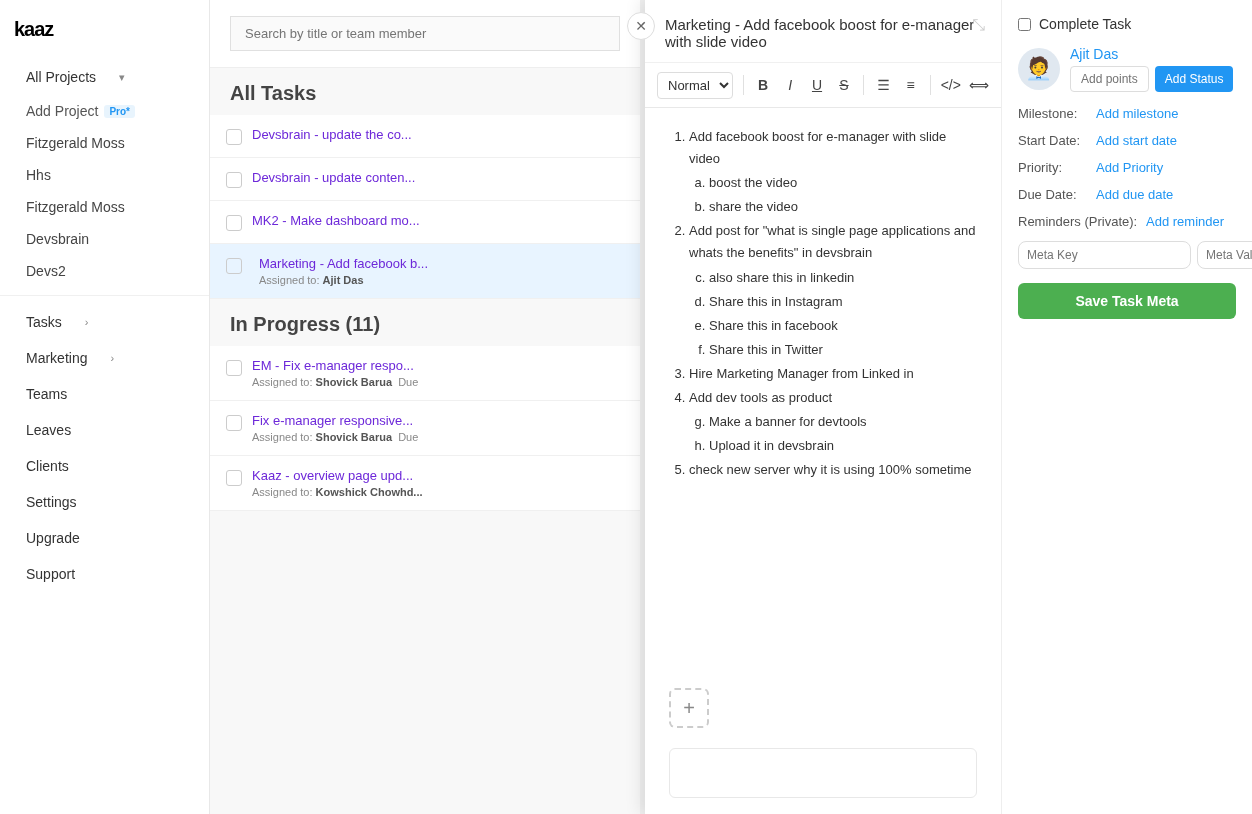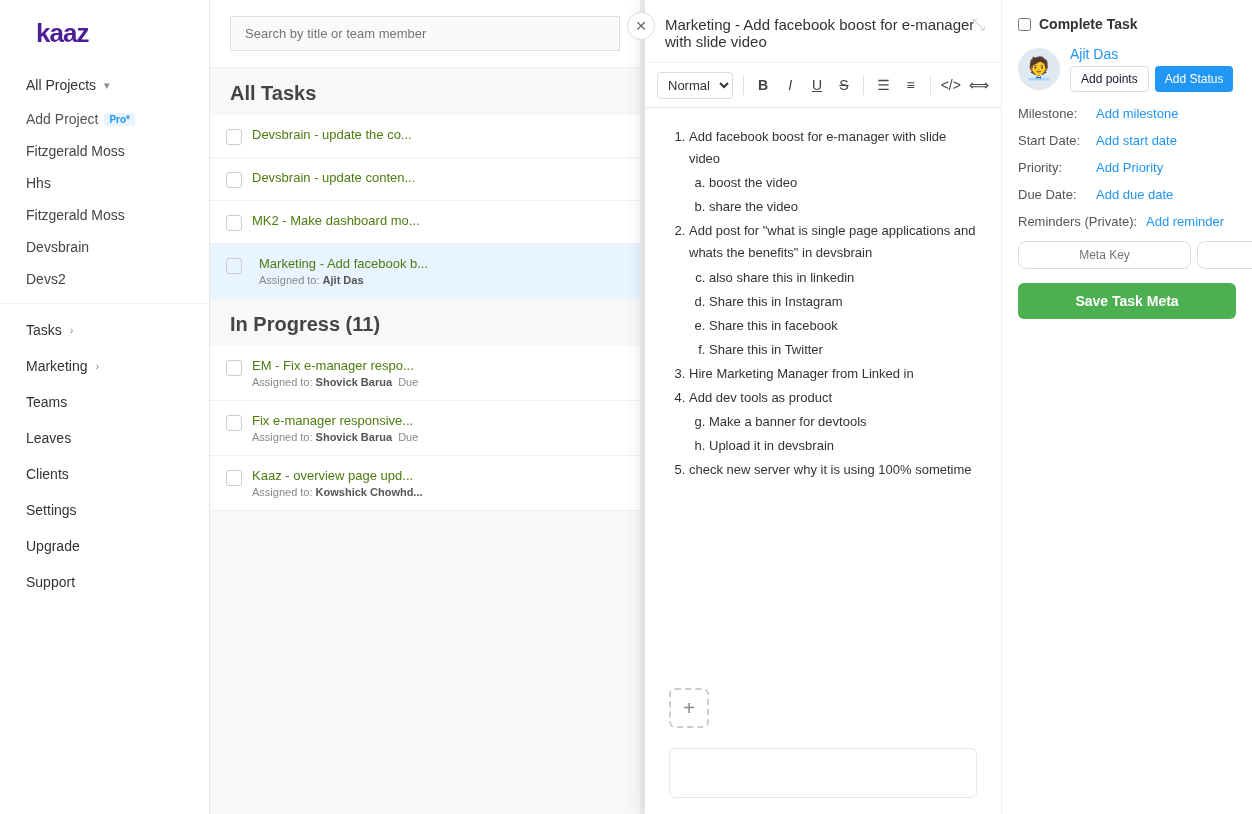--- a/index.html
+++ b/index.html
@@ -10,34 +10,34 @@
       width: 210px;
       min-width: 210px;
       background: #fff;
       height: 100%;
       display: flex;
       flex-direction: column;
       padding: 0;
       border-right: 1px solid #e8e8e8;
     }
     .sidebar-logo {
-      padding: 18px 36px;
-      font-size: 26px;
+      padding: 18px 14px;
+      font-size: 20px;
       font-weight: 700;
-      color: #4c1d95;
+      color: #000000;
       letter-spacing: -1px;
     }
     .sidebar-item {
       padding: 9px 20px;
       font-size: 14px;
       color: #333;
       cursor: pointer;
       display: flex;
       align-items: center;
-      gap: 8px;
+      gap: 23px;
       border-radius: 4px;
       margin: 1px 6px;
     }
     .sidebar-item .arrow { font-size: 11px; color: #888; }
     .sidebar-project { padding: 7px 20px; font-size: 14px; color: #444; cursor: pointer; margin: 1px 6px; border-radius: 4px; }
     .add-project { display: flex; align-items: center; gap: 6px; padding: 7px 20px; font-size: 14px; color: #555; cursor: pointer; margin: 1px 6px; }
     .pro-badge { background: #e8f4fd; color: #2196F3; font-size: 10px; padding: 1px 5px; border-radius: 3px; font-weight: 600; }
     .sidebar-divider { height: 1px; background: #f0f0f0; margin: 8px 0; }
 
     
@@ -83,21 +83,21 @@
     .task-item.selected { background: #e8f4ff; gap: 17px; }
     .task-checkbox {
       width: 16px;
       height: 16px;
       border: 1px solid #ccc;
       border-radius: 3px;
       margin-top: 2px;
       flex-shrink: 0;
     }
     .task-info { flex: 1; min-width: 0; }
-    .task-title { font-size: 13px; color: #4d7c0f; white-space: nowrap; overflow: hidden; text-overflow: ellipsis; }
+    .task-title { font-size: 13px; color: #6d28d9; white-space: nowrap; overflow: hidden; text-overflow: ellipsis; }
     .task-meta { font-size: 11px; color: #888; margin-top: 3px; }
     .task-meta strong { color: #555; }
     .task-modal-main {
       flex: 1;
       display: flex;
       flex-direction: column;
       border-right: 1px solid #eee;
       overflow-y: auto;
     }
     .task-modal-title {
@@ -186,21 +186,21 @@
       overflow-y: auto;
     }
     .complete-task-row {
       display: flex;
       align-items: center;
       gap: 8px;
       margin-bottom: 14px;
     }
     .complete-task-label {
       font-size: 14px;
-      font-weight: 700;
+      font-weight: 400;
       color: #333;
     }
     .avatar-row {
       display: flex;
       align-items: center;
       gap: 10px;
       margin-bottom: 14px;
     }
     .avatar {
       width: 42px;
@@ -213,21 +213,21 @@
       font-size: 22px;
       overflow: hidden;
     }
     .avatar-name { font-size: 14px; color: #2196F3; font-weight: 500; }
     .action-btns { display: flex; gap: 6px; margin-top: 4px; }
     .btn-add-points {
       padding: 5px 10px;
       border: 1px solid #ddd;
       border-radius: 4px;
       font-size: 12px;
-      color: #0f172a;
+      color: #737373;
       background: #fff;
       cursor: pointer;
     }
     .btn-add-status {
       padding: 5px 10px;
       border: none;
       border-radius: 4px;
       font-size: 12px;
       color: #fff;
       background: #2196F3;
@@ -243,21 +243,20 @@
     .meta-label { color: #555; font-weight: 500; min-width: 70px; }
     .meta-value-link { color: #2196F3; cursor: pointer; }
     .meta-key-input, .meta-value-input {
       flex: 1;
       border: 1px solid #ddd;
       border-radius: 8px;
       padding: 6px 8px;
       font-size: 12px;
       color: #333;
       outline: none;
-      text-align: center;
     }
     .meta-inputs-row {
       display: flex;
       gap: 6px;
       margin-top: 8px;
       align-items: center;
     }
     .btn-save-meta {
       width: 100%;
       padding: 10px;

